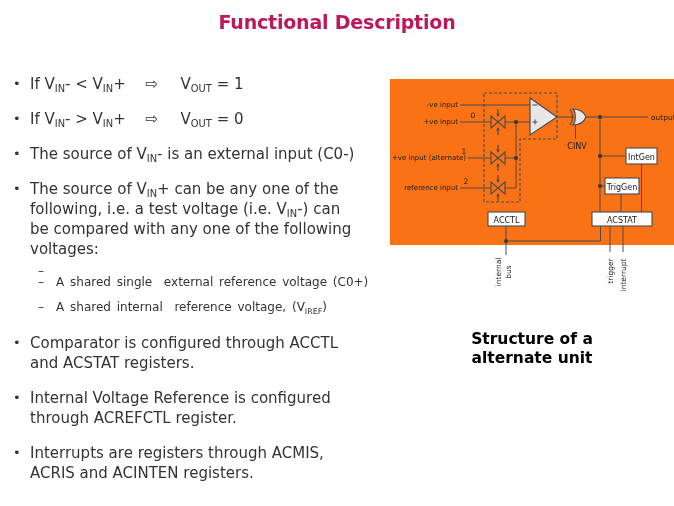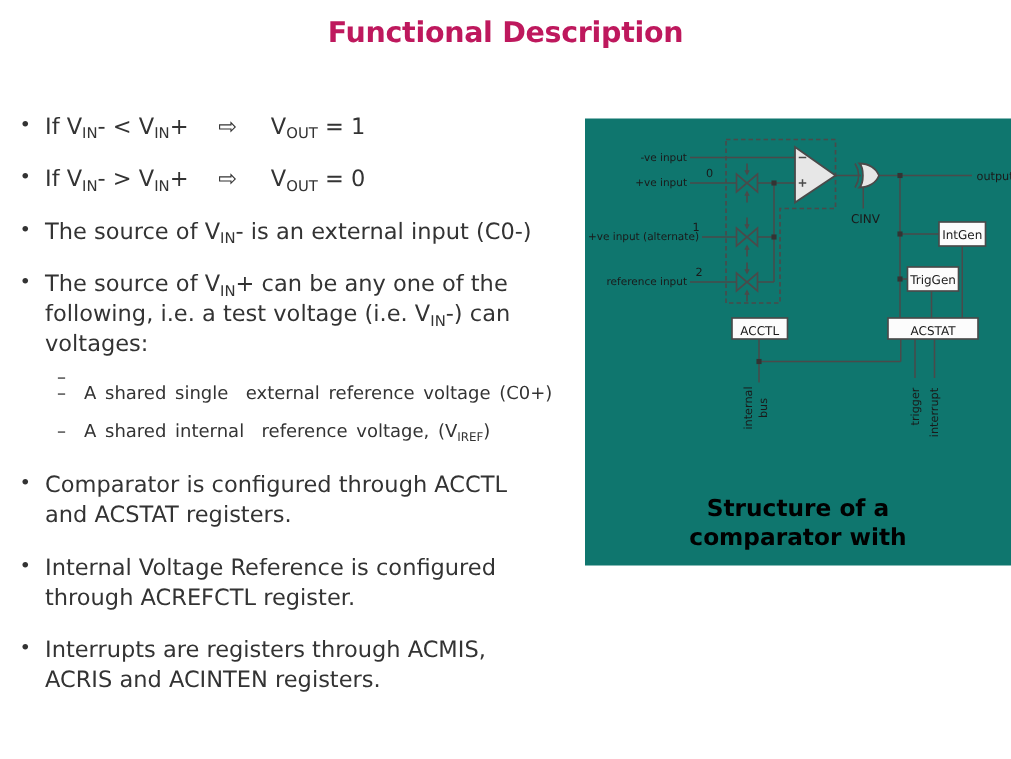--- a/index.html
+++ b/index.html
@@ -22,22 +22,22 @@
   .lvl1 { font-size:15px; line-height:20px; padding-left:20px; margin:0 0 15px 0; }
   .lvl2 { font-size:12px; line-height:14px; padding-left:46px; margin:0 0 11px 0; word-spacing:2px; }
   .lvl1 + .lvl2 { margin-top:-10px; }
   .lvl2 + .lvl1 { margin-top:8px; }
   .marker { position:absolute; left:3px; top:0; }
   .lvl1 > .marker { font-size:13px; }
   .lvl2 > .marker { left:28px; font-size:12px; }
   .bline { white-space:pre; }
   sub { font-size:66%; line-height:0; vertical-align:-3px; letter-spacing:0; }
   .diagram {
-    position:absolute; left:390px; top:79px; width:284px; height:298px;
-    background:#0f766e;
+    position:absolute; left:390px; top:79px; width:284px; height:166px;
+    background:#f97316;
   }
   .diagram svg { display:block; }
   .dwire { stroke:#4a4a4a; stroke-width:1; fill:none; }
   .dshape { stroke:#4a4a4a; stroke-width:1.2; fill:#e7e7e7; }
   .dopen  { stroke:#4a4a4a; stroke-width:1.1; fill:none; }
   .ddash  { stroke:#4a4a4a; stroke-width:1.1; fill:none; stroke-dasharray:3 2; }
   .dbox   { stroke:#4a4a4a; stroke-width:1.1; fill:#fcfcfc; }
   .ddot   { fill:#333333; stroke:none; }
   .dfill  { fill:#4a4a4a; stroke:none; }
   text { fill:#1a1a1a; font-family:"DejaVu Sans", sans-serif; }
@@ -56,21 +56,21 @@
 </style>
 </head>
 <body>
 
 <div class="slide-title">Functional Description</div>
 
 <div class="bullet-list">
     <div class="bullet lvl1"><span class="marker">•</span><span><div class="bline">If V<sub>IN</sub>- &lt; V<sub>IN</sub>+  ⇨  V<sub>OUT</sub> = 1</div></span></div>
     <div class="bullet lvl1"><span class="marker">•</span><span><div class="bline">If V<sub>IN</sub>- &gt; V<sub>IN</sub>+  ⇨  V<sub>OUT</sub> = 0</div></span></div>
     <div class="bullet lvl1"><span class="marker">•</span><span><div class="bline">The source of V<sub>IN</sub>- is an external input (C0-)</div></span></div>
-    <div class="bullet lvl1"><span class="marker">•</span><span><div class="bline">The source of V<sub>IN</sub>+ can be any one of the</div><div class="bline">following, i.e. a test voltage (i.e. V<sub>IN</sub>-) can</div><div class="bline">voltages:</div></span></div>
+    <div class="bullet lvl1"><span class="marker">•</span><span><div class="bline">The source of V<sub>IN</sub>+ can be any one of the</div><div class="bline">following, i.e. a test voltage (i.e. V<sub>IN</sub>-) can</div><div class="bline">be compared with any one of the following</div><div class="bline">voltages:</div></span></div>
     <div class="bullet lvl2"><span class="marker">–</span></div>
     <div class="bullet lvl2"><span class="marker">–</span><span><div class="bline">A shared single  external reference voltage (C0+)</div></span></div>
     <div class="bullet lvl2"><span class="marker">–</span><span><div class="bline">A shared internal  reference voltage, (V<sub>IREF</sub>)</div></span></div>
     <div class="bullet lvl1"><span class="marker">•</span><span><div class="bline">Comparator is configured through ACCTL</div><div class="bline">and ACSTAT registers.</div></span></div>
     <div class="bullet lvl1"><span class="marker">•</span><span><div class="bline">Internal Voltage Reference is configured</div><div class="bline">through ACREFCTL register.</div></span></div>
     <div class="bullet lvl1"><span class="marker">•</span><span><div class="bline">Interrupts are registers through ACMIS,</div><div class="bline">ACRIS and ACINTEN registers.</div></span></div>
   </div>
 
 <div class="diagram">
   <svg width="284" height="234" viewBox="0 0 284 234">
@@ -149,14 +149,14 @@
     <text class="tbox" x="232" y="144">ACSTAT</text>
     <text class="trot" transform="rotate(-90 111 193)" x="111" y="193">internal</text>
     <text class="trot" transform="rotate(-90 121 193)" x="121" y="193">bus</text>
     <text class="trot" transform="rotate(-90 222.5 192)" x="222.5" y="192">trigger</text>
     <text class="trot" transform="rotate(-90 235.5 196)" x="235.5" y="196">interrupt</text>
   </svg>
 </div>
 
 <div class="caption">
   <div>Structure of a</div>
-  <div>comparator with</div>
+  <div>alternate unit</div>
 </div>
 
 </body></html>

